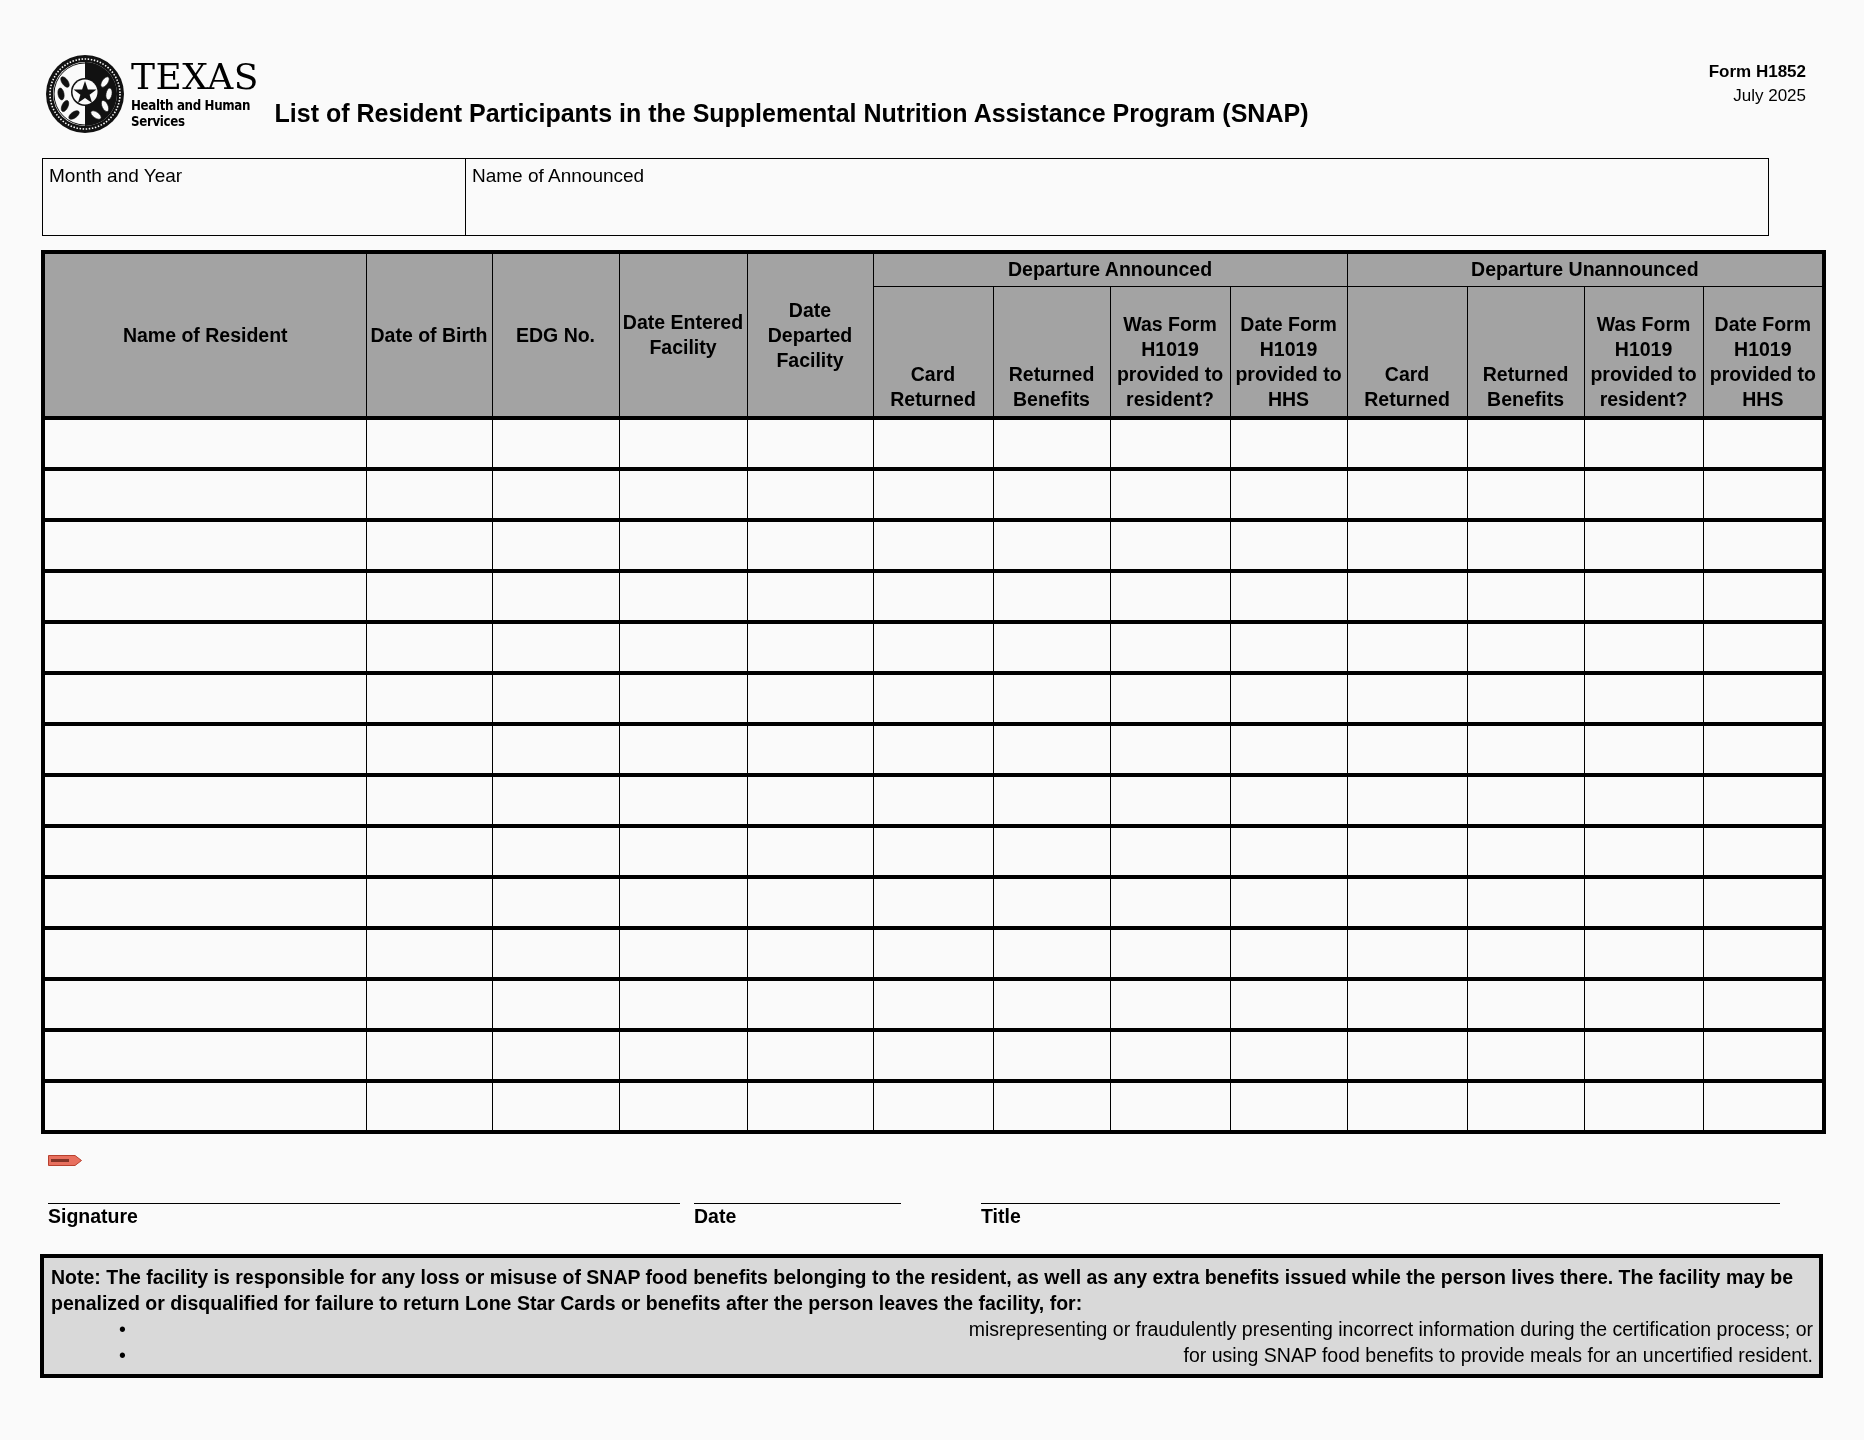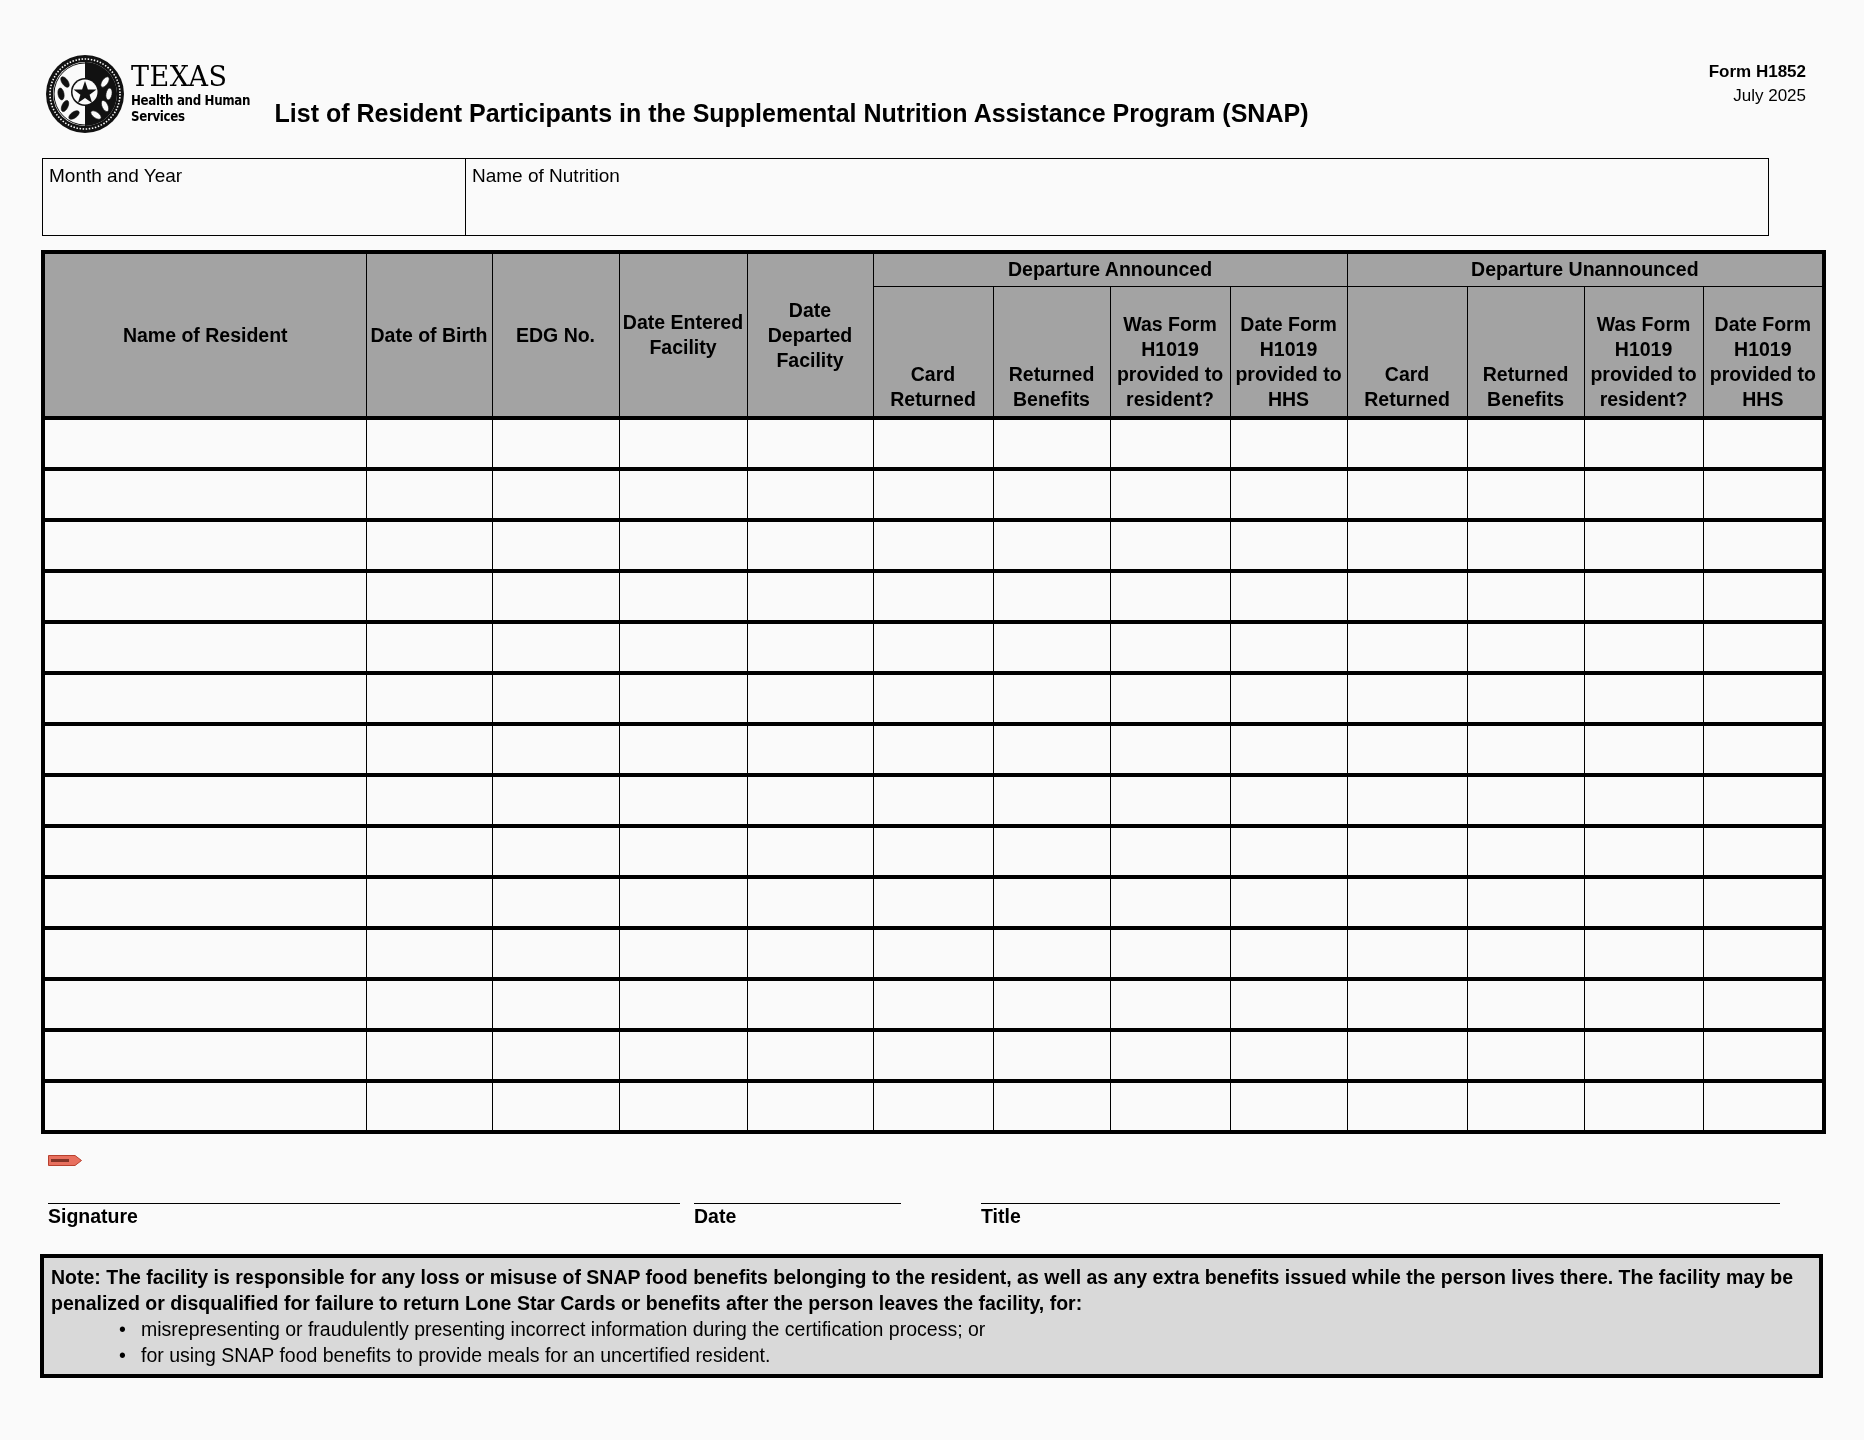--- a/index.html
+++ b/index.html
@@ -2,21 +2,21 @@
 <html><head>
   <meta charset="utf-8">
   <style>
     * { box-sizing: border-box; margin: 0; padding: 0; }
     html, body { width: 1864px; height: 1440px; background: #fafafa; overflow: hidden; }
     body { position: relative; font-family: "Liberation Sans", sans-serif; color: #000; }
 
     .logo { position: absolute; left: 45px; top: 52px; width: 220px; height: 84px; display: flex; align-items: center; }
     .seal { width: 80px; height: 80px; flex: none; }
     .logo-text { margin-left: 6px; line-height: 1; }
-    .logo-texas { font-family: "DejaVu Serif", serif; font-size: 27px; letter-spacing: 0.5px; display: block; }
+    .logo-texas { font-family: "DejaVu Serif", serif; font-size: 36px; letter-spacing: 0.5px; display: block; }
     .logo-sub { font-family: "DejaVu Sans", sans-serif; font-size: 13.5px; font-weight: bold; display: block; margin-top: 3px; letter-spacing: -0.4px; line-height: 1.15; transform: scaleX(0.88); transform-origin: left; width: 140px; }
 
     .form-id { position: absolute; right: 58px; top: 60px; text-align: right; font-size: 17px; line-height: 24px; }
     .form-id .num { font-weight: bold; }
 
     .page-title { position: absolute; left: 0; width: 1515px; top: 99px; text-align: center; font-size: 25px; font-weight: bold; padding-right: 0px; }
     .page-title span { display: inline-block; margin-left: 68px; }
 
     .top-box { position: absolute; left: 42px; top: 158px; width: 1727px; height: 78px; border: 1.5px solid #000; display: flex; }
     .top-cell { padding: 6px 6px; font-size: 19px; }
@@ -34,21 +34,21 @@
     .sign-flag { position: absolute; left: 48px; top: 1155px; width: 34px; height: 11px; }
 
     .sig-line { position: absolute; top: 1203px; border-top: 1.5px solid #000; font-size: 19.5px; font-weight: bold; padding-top: 1px; }
     .sig-signature { left: 48px; width: 632px; }
     .sig-date { left: 694px; width: 207px; }
     .sig-title { left: 981px; width: 799px; }
 
     .note { position: absolute; left: 40px; top: 1254px; width: 1783px; height: 124px; background: #d9d9d9; border: 4px solid #000; padding: 6px 6px 0 7px; font-size: 19.5px; line-height: 26px; }
     .note p { font-weight: bold; }
     .note ul { list-style: none; margin-left: 68px; }
-    .note li { position: relative; padding-left: 22px; }
+    .note li { position: relative; padding-left: 22px; text-align: right; }
     .note li::before { content: "\2022"; position: absolute; left: 0; }
   </style>
 </head>
 <body>
 
 <div class="logo">
   <svg class="seal" viewBox="0 0 80 80">
     <circle cx="40" cy="40" r="39" fill="#111"></circle>
     <circle cx="40" cy="40" r="35" fill="none" stroke="#fafafa" stroke-width="1.6" stroke-dasharray="1.5 1.6"></circle>
     <circle cx="40" cy="40" r="32" fill="#fafafa"></circle>
@@ -82,21 +82,21 @@
 
 <div class="page-title">
   <span>List of Resident Participants in the Supplemental Nutrition Assistance Program (SNAP)</span>
 </div>
 
 <div class="top-box">
   <div class="top-cell month">
     <span>Month and Year</span>
   </div>
   <div class="top-cell facility">
-    <span>Name of Nutrition</span>
+    <span>Name of Announced</span>
   </div>
 </div>
 
 <table class="roster">
   <colgroup>
     <col style="width:323px">
       <col style="width:126px">
       <col style="width:127px">
       <col style="width:128px">
       <col style="width:126px">

